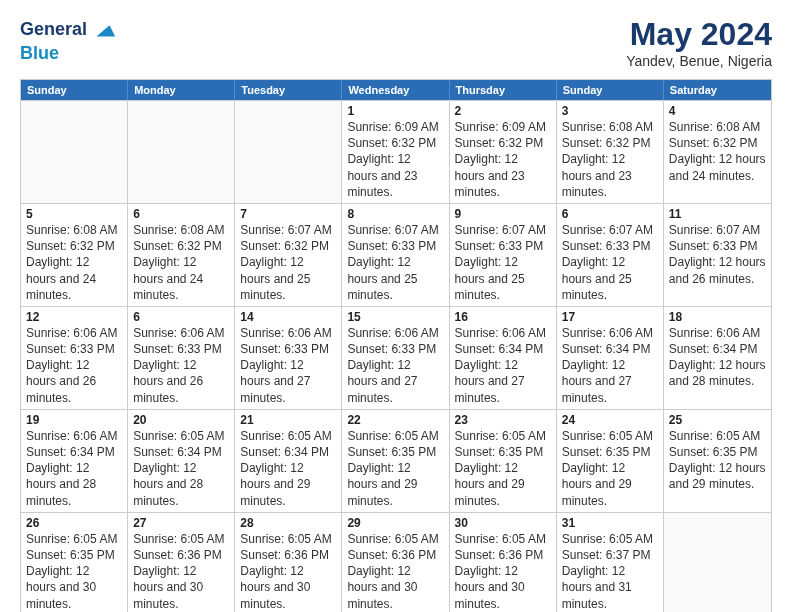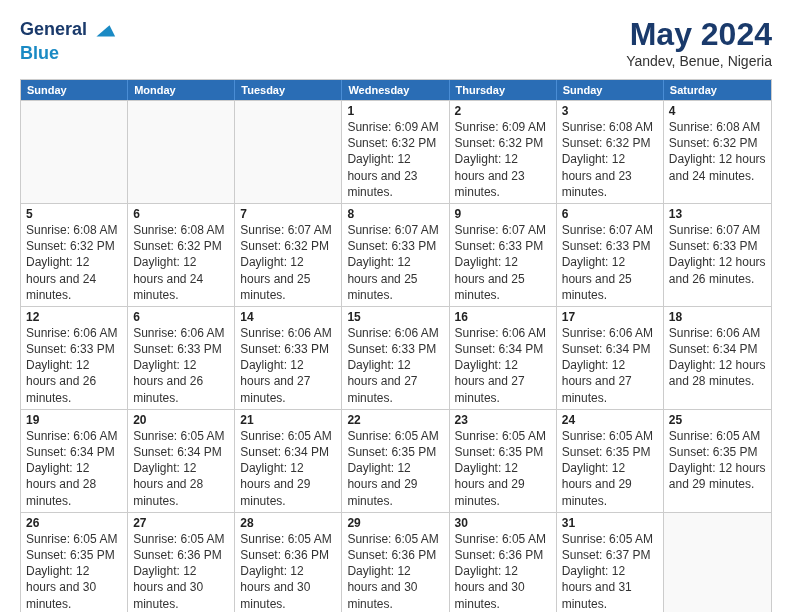--- a/index.html
+++ b/index.html
@@ -179,21 +179,21 @@
           </div>
           <div class="cal-cell">
             <div class="day-num">9</div>
             <div class="day-info">Sunrise: 6:07 AM<br>Sunset: 6:33 PM<br>Daylight: 12 hours and 25 minutes.</div>
           </div>
           <div class="cal-cell">
             <div class="day-num">6</div>
             <div class="day-info">Sunrise: 6:07 AM<br>Sunset: 6:33 PM<br>Daylight: 12 hours and 25 minutes.</div>
           </div>
           <div class="cal-cell">
-            <div class="day-num">13</div>
+            <div class="day-num">11</div>
             <div class="day-info">Sunrise: 6:07 AM<br>Sunset: 6:33 PM<br>Daylight: 12 hours and 26 minutes.</div>
           </div>
         </div>
         <div class="cal-row">
           <div class="cal-cell">
             <div class="day-num">12</div>
             <div class="day-info">Sunrise: 6:06 AM<br>Sunset: 6:33 PM<br>Daylight: 12 hours and 26 minutes.</div>
           </div>
           <div class="cal-cell">
             <div class="day-num">6</div>

